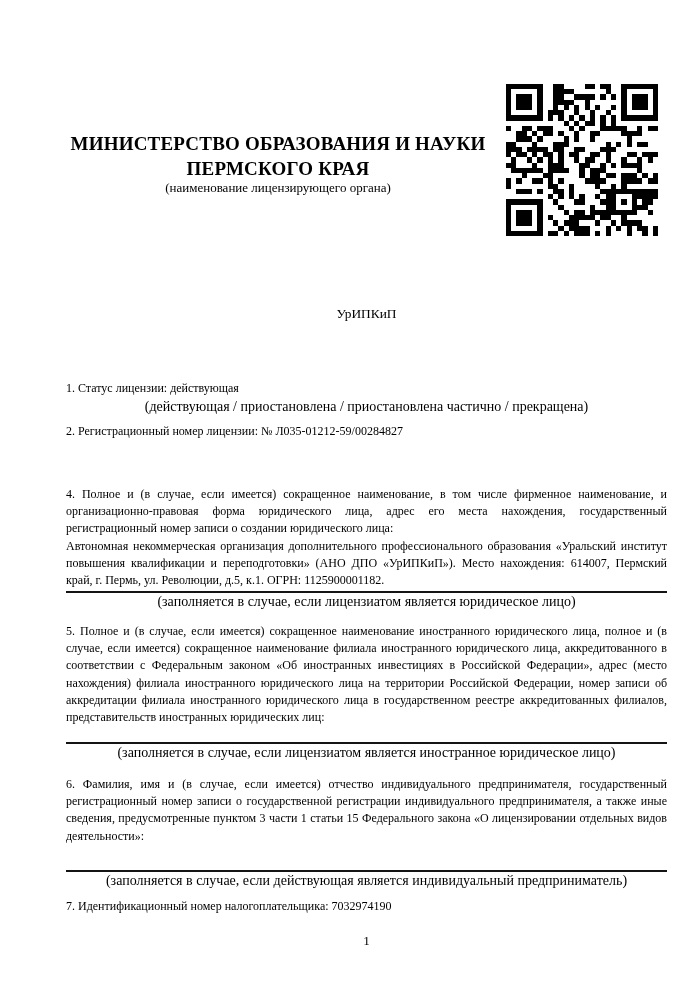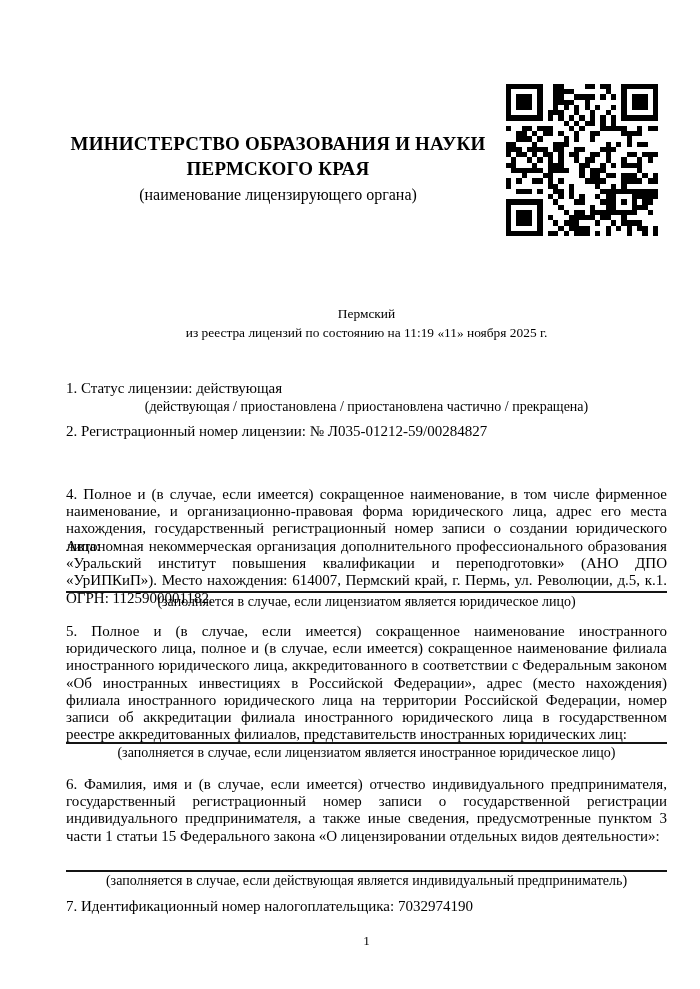--- a/index.html
+++ b/index.html
@@ -13,29 +13,29 @@
     color: #000000;
     font-family: "Liberation Serif", "DejaVu Serif", serif;
     overflow: hidden;
     border-radius: 30px;
   }
   .abs { position: absolute; }
   .row { position: absolute; left: 66px; width: 601px; }
 
   .ministry { left: 66px; top: 131px; width: 424px; text-align: center; }
   .ministry-line { font-weight: bold; font-size: 19px; line-height: 25px; white-space: nowrap; letter-spacing: 0.2px; }
-  .ministry-caption { font-size: 16px; line-height: 13px; margin-top: 7px; }
+  .ministry-caption { font-size: 13px; line-height: 13px; }
 
   .qr-box { left: 506px; top: 84px; width: 152px; height: 152px; }
   .qr-box svg { width: 100%; height: 100%; display: block; }
   .qr-box rect { fill: #000000; }
 
   .doc-title { left: 66px; top: 304px; width: 601px; text-align: center; font-size: 13.4px; line-height: 19px; }
 
-  .body-text { font-size: 15px; line-height: 17.2px; }
+  .body-text { font-size: 12px; line-height: 17.2px; }
   .just { text-align: justify; text-justify: inter-word; }
   .note { text-align: center; font-size: 14px; line-height: 14px; }
   .fill-line { border-top: 2px solid #141414; height: 0; }
   .page-number { text-align: center; font-size: 13.2px; }
 </style>
 </head>
 <body>
 
 <div class="page">
 
@@ -449,22 +449,21 @@
         <rect x="15" y="28" width="1" height="1"></rect>
         <rect x="17" y="28" width="1" height="1"></rect>
         <rect x="19" y="28" width="1" height="1"></rect>
         <rect x="23" y="28" width="1" height="1"></rect>
         <rect x="26" y="28" width="1" height="1"></rect>
         <rect x="28" y="28" width="1" height="1"></rect>
       </svg>
   </div>
 
   <div class="abs doc-title">
-    <div>Пермский</div>
-    <div>из реестра лицензий по состоянию на 11:19 «11» ноября 2025 г.</div>
+    <div>УрИПКиП</div>
   </div>
 
   <div class="row body-text" style="top:380px">1. Статус лицензии: действующая</div>
   <div class="row note" style="top:400px">(действующая / приостановлена / приостановлена частично / прекращена)</div>
 
   <div class="row body-text" style="top:423px">2. Регистрационный номер лицензии: № Л035-01212-59/00284827</div>
 
 
   <div class="row body-text just" style="top:486px">4. Полное и (в случае, если имеется) сокращенное наименование, в том числе фирменное наименование, и организационно-правовая форма юридического лица, адрес его места нахождения, государственный регистрационный номер записи о создании юридического лица:</div>
   <div class="row body-text just" style="top:538px">Автономная некоммерческая организация дополнительного профессионального образования «Уральский институт повышения квалификации и переподготовки» (АНО ДПО «УрИПКиП»). Место нахождения: 614007, Пермский край, г. Пермь, ул. Революции, д.5, к.1. ОГРН: 1125900001182.</div>

